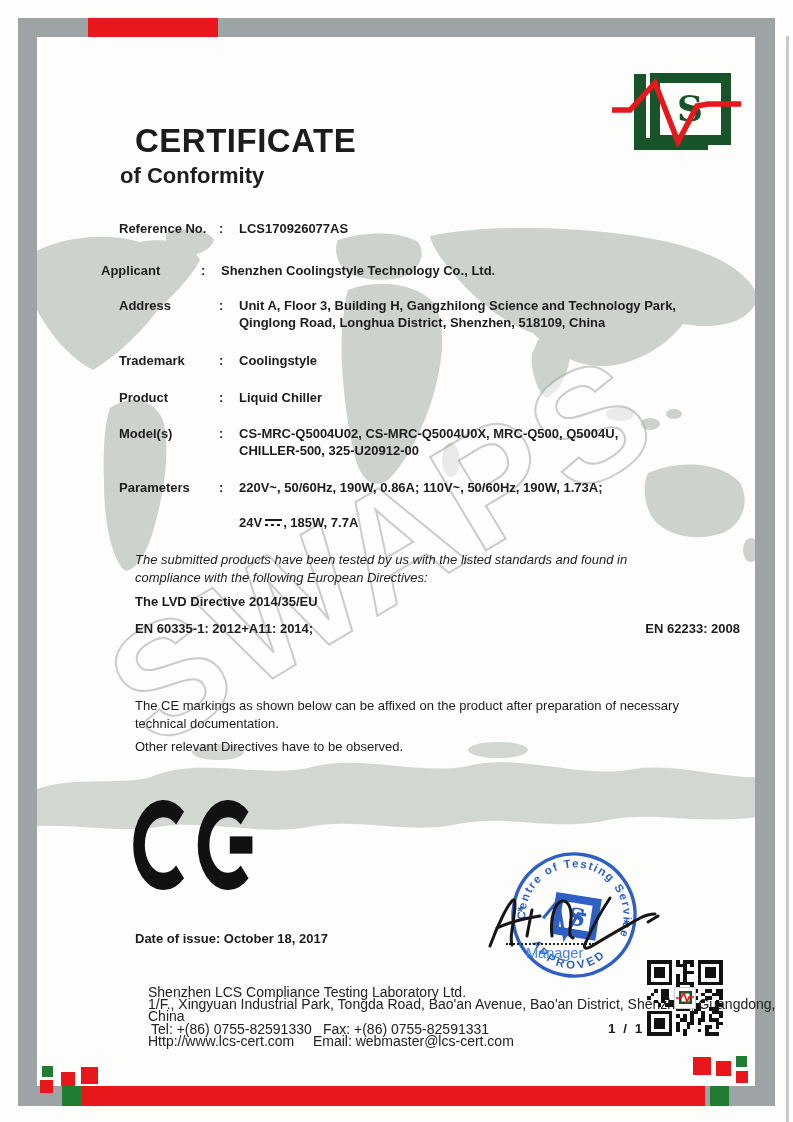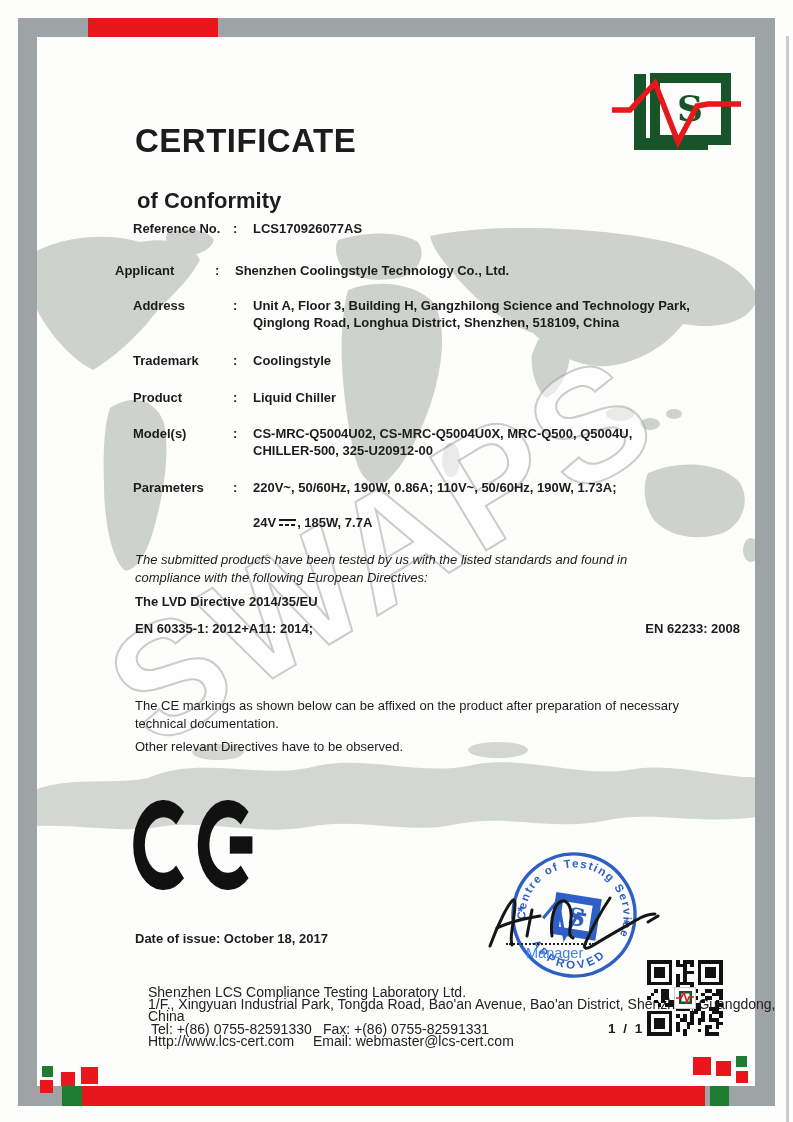--- a/index.html
+++ b/index.html
@@ -9,21 +9,21 @@
   
   .bar{position:absolute;background:#9ea3a5;}
   .seg-red{position:absolute;background:#e8171c;}
   .sq{position:absolute;}
   .sq.red{background:#e8171c;}
   .sq.green{background:#1f7c30;}
   
   .title{font-size:33px;font-weight:bold;letter-spacing:.5px;white-space:nowrap;}
   .subtitle{font-size:22px;font-weight:bold;white-space:nowrap;}
   
-  .frow{position:absolute;left:133px;width:542px;display:flex;font-size:13px;font-weight:bold;line-height:17px;}
+  .frow{position:absolute;left:119px;width:542px;display:flex;font-size:13px;font-weight:bold;line-height:17px;}
   .flabel{width:100px;flex:none;}
   .fcolon{width:20px;flex:none;text-align:left;padding-left:0;}
   .fvalue{width:440px;flex:none;margin-left:0;}
   .frow .fvalue{position:relative;left:0;}
   
   .para{position:absolute;left:135px;width:555px;font-size:13px;line-height:17.5px;}
   .bold{font-weight:bold;}
   .stdrow{position:absolute;left:135px;width:605px;display:flex;justify-content:space-between;
           font-size:13px;font-weight:bold;}
   
@@ -96,21 +96,21 @@
   <div class="scan-edge"></div>
 
   <svg class="abs" style="left:612px;top:62px;" width="132" height="96" viewBox="0 0 132 96">
     <path fill="#17542a" d="M22,12 h12 v64 h62 v12 h-74 Z"></path>
     <path fill="#17542a" fill-rule="evenodd" d="M38,11 H119 V83 H38 Z M48,21 H109 V73 H48 Z"></path>
     <text x="78" y="59" text-anchor="middle" font-family="DejaVu Serif, serif" font-weight="bold" font-size="36" fill="#17542a">S</text>
     <polyline points="0,48 18,48 43,21 66,80 85,44 96,42 129,42" fill="none" stroke="#e8171c" stroke-width="5.5" stroke-linejoin="miter"></polyline>
   </svg>
 
   <div class="abs title" style="left:135px;top:122px;">CERTIFICATE</div>
-  <div class="abs subtitle" style="left:137px;top:163px;margin-top:25px;">of Conformity</div>
+  <div class="abs subtitle" style="left:120px;top:163px;">of Conformity</div>
 
   <div class="frow" style="top:220px;">
     <span class="flabel">Reference No.</span>
     <span class="fcolon">:</span>
     <span class="fvalue">LCS170926077AS</span>
   </div>
   <div class="frow" style="top:262px;justify-content:flex-end;">
     <span class="flabel">Applicant</span>
     <span class="fcolon">:</span>
     <span class="fvalue">Shenzhen Coolingstyle Technology Co., Ltd.</span>

